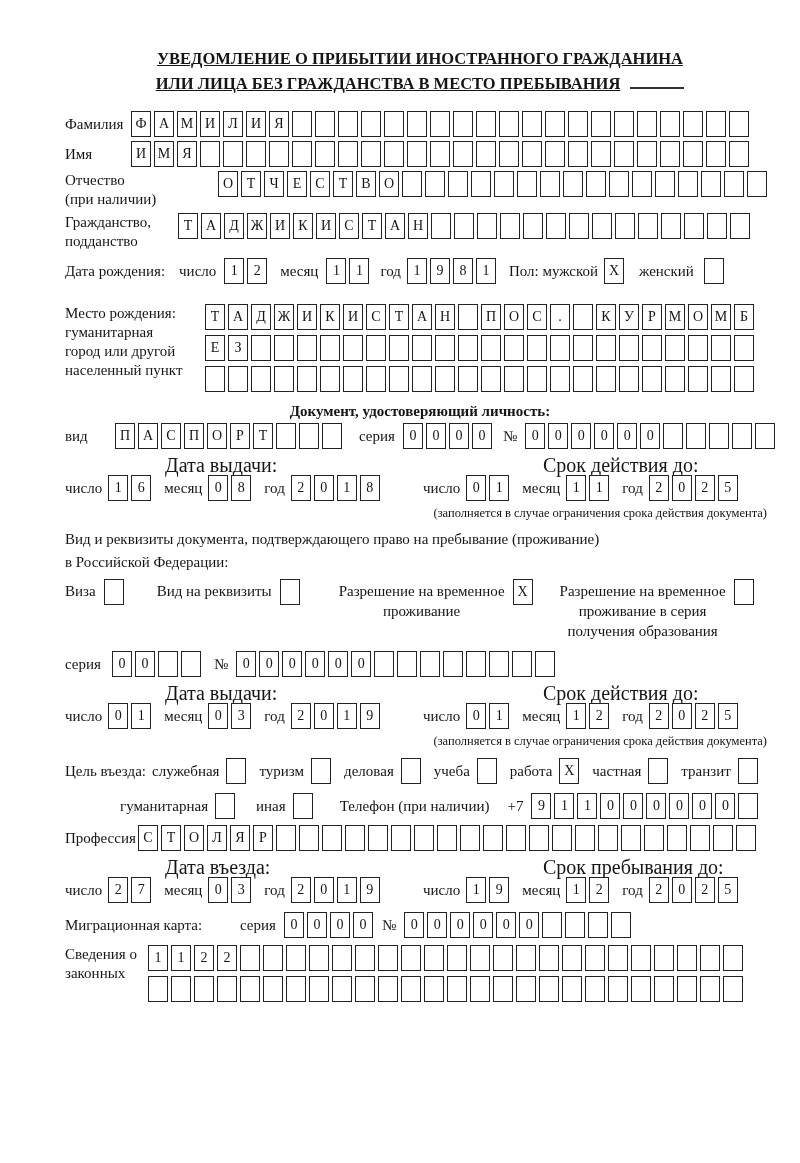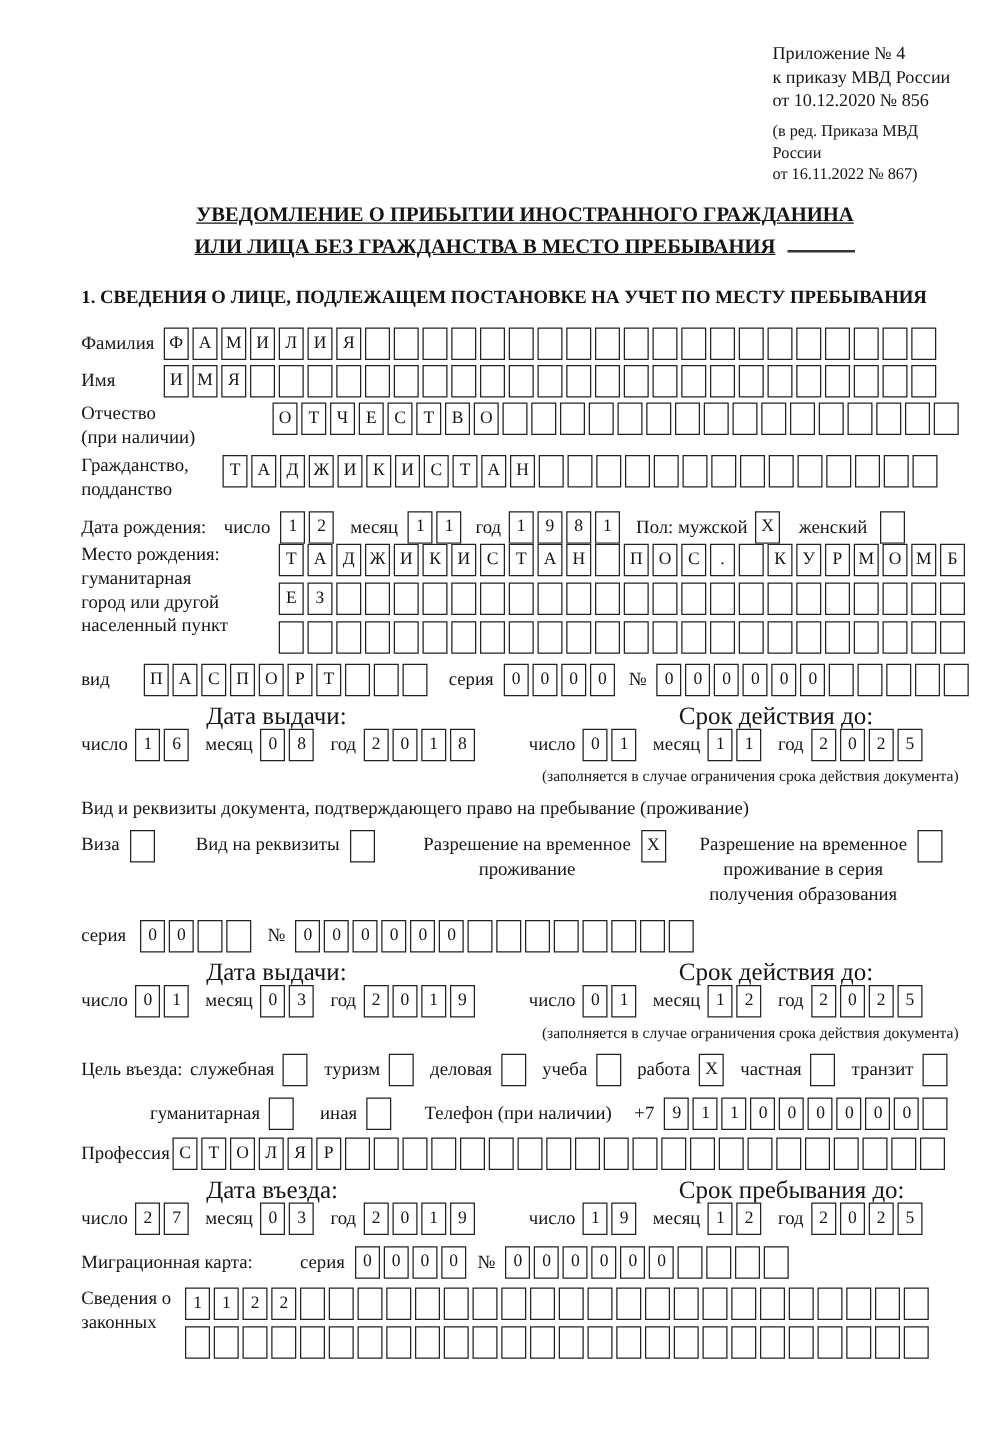--- a/index.html
+++ b/index.html
@@ -44,37 +44,29 @@
   .opt-center{text-align:center;}
   .gap10{margin-left:10px;} .gap18{margin-left:18px;} .gap24{margin-left:24px;} .gap30{margin-left:30px;} .gap36{margin-left:36px;}
   .purrow{display:flex;align-items:center;margin-top:9px;font-size:15px;}
   .purrow .cells{margin-left:7px;}
 </style>
 </head>
 <body>
 
 <div class="page">
 
-  <div class="appendix">
-    <div>Приложение № 4</div>
-    <div>к приказу МВД России</div>
-    <div>от 10.12.2020 № 856</div>
-    <div class="ed first">(в ред. Приказа МВД России</div>
-    <div class="ed">от 16.11.2022 № 867)</div>
-  </div>
 
 
   <div class="title">
     <div>УВЕДОМЛЕНИЕ О ПРИБЫТИИ ИНОСТРАННОГО ГРАЖДАНИНА</div>
     <div>
       <span>ИЛИ ЛИЦА БЕЗ ГРАЖДАНСТВА В МЕСТО ПРЕБЫВАНИЯ</span><span class="uline"></span>
     </div>
   </div>
 
-  <div class="sech">1. СВЕДЕНИЯ О ЛИЦЕ, ПОДЛЕЖАЩЕМ ПОСТАНОВКЕ НА УЧЕТ ПО МЕСТУ ПРЕБЫВАНИЯ</div>
 
   <div class="row" style="margin-top:15px;">
     <span class="lbl w66">Фамилия</span>
     <div class="cells">
         <span class="cell">Ф</span>
         <span class="cell">А</span>
         <span class="cell">М</span>
         <span class="cell">И</span>
         <span class="cell">Л</span>
         <span class="cell">И</span>
@@ -224,21 +216,21 @@
     <span class="lbl" style="margin-left:10px;margin-right:6px;">Пол: мужской</span>
     <div class="cells">
         <span class="cell">X</span>
       </div>
     <span class="lbl" style="margin-left:12px;margin-right:10px;">женский</span>
     <div class="cells">
         <span class="cell"></span>
       </div>
   </div>
 
-  <div class="row start" style="margin-top:0;gap:18px;">
+  <div class="row start" style="margin-top:20px;">
     <span class="lbl w140">
       <span>Место рождения:</span><br>
       <span>гуманитарная</span><br>
       <span>город или другой</span><br>
       <span>населенный пункт</span>
     </span>
     <div class="stack">
       <div class="cells">
           <span class="cell">Т</span>
           <span class="cell">А</span>
@@ -313,20 +305,21 @@
           <span class="cell"></span>
           <span class="cell"></span>
           <span class="cell"></span>
           <span class="cell"></span>
           <span class="cell"></span>
           <span class="cell"></span>
         </div>
     </div>
   </div>
 
+  <div class="center-b">Документ, удостоверяющий личность:</div>
 
   <div class="row" style="margin-top:3px;">
     <span class="lbl" style="width:50px;">вид</span>
     <div class="cells">
         <span class="cell">П</span>
         <span class="cell">А</span>
         <span class="cell">С</span>
         <span class="cell">П</span>
         <span class="cell">О</span>
         <span class="cell">Р</span>
@@ -400,20 +393,21 @@
           <span class="cell">0</span>
           <span class="cell">2</span>
           <span class="cell">5</span>
         </div>
     </div>
   </div>
 
   <div class="note-r">(заполняется в случае ограничения срока действия документа)</div>
 
   <div class="para">Вид и реквизиты документа, подтверждающего право на пребывание (проживание)</div>
+  <div class="para" style="margin-top:2px;">в Российской Федерации:</div>
 
   <div class="cbrow">
     <div class="cbitem">
       <span>Виза</span>
       <div class="cells">
           <span class="cell"></span>
         </div>
     </div>
     <div class="cbitem gap30">
       <span>Вид на реквизиты</span>

